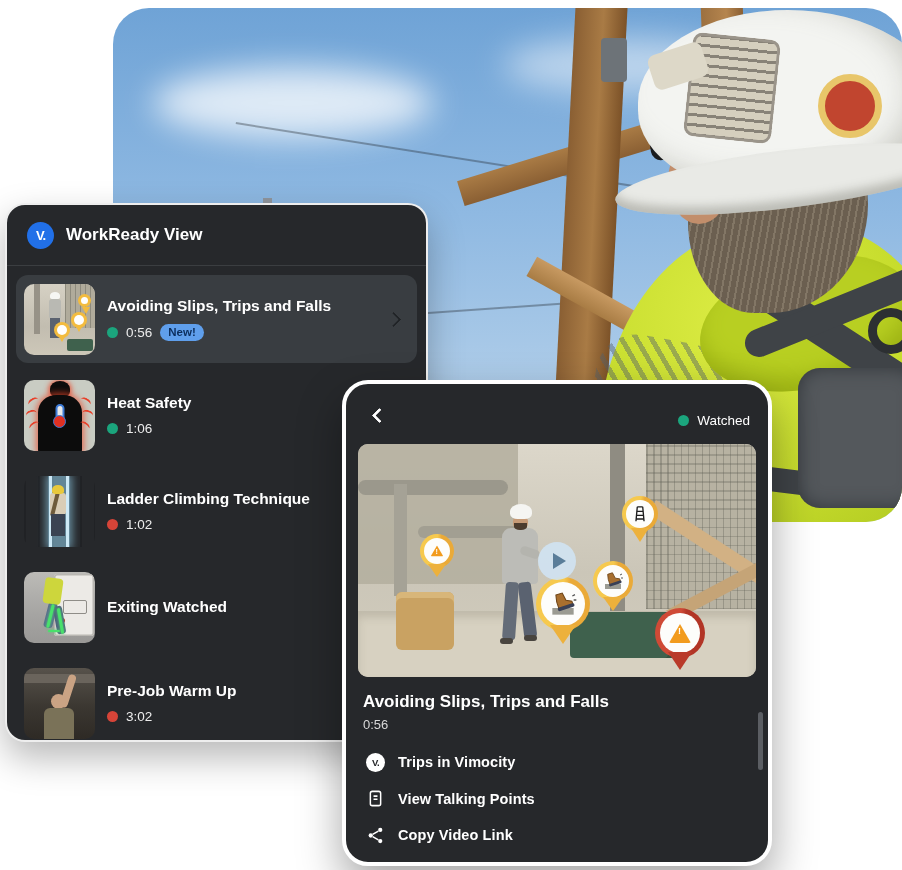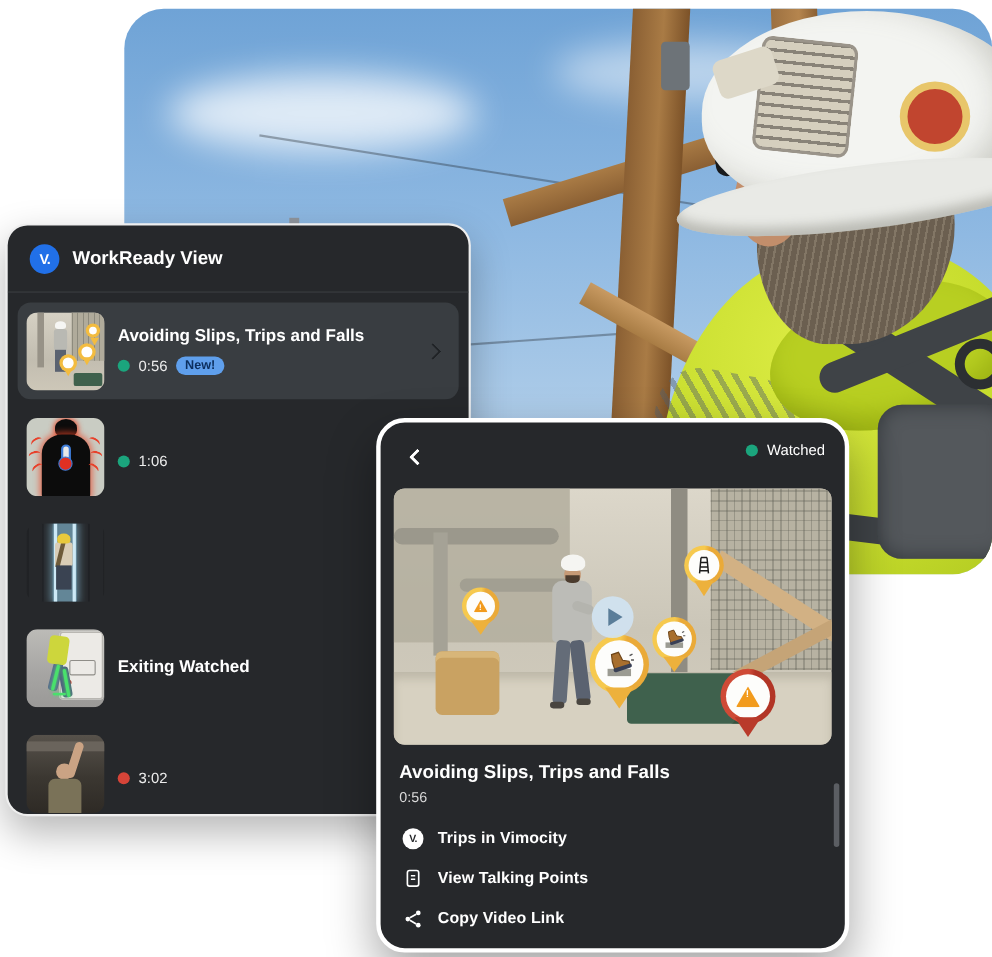--- a/index.html
+++ b/index.html
@@ -148,21 +148,21 @@
 
   .thumb-warmup { background:linear-gradient(180deg,#57524b 0%, #3b3731 55%, #2e2a25 100%); }
   .wu-beam { position:absolute; left:0; top:6px; width:71px; height:9px; background:#6a645c; }
   .wu-head { position:absolute; left:27px; top:26px; width:15px; height:15px; background:#caa384; border-radius:50%; }
   .wu-torso { position:absolute; left:20px; top:40px; width:30px; height:31px; background:#7a7258; border-radius:6px 6px 0 0; }
   .wu-arm { position:absolute; left:40px; top:6px; width:8px; height:34px; background:#caa384; border-radius:4px; transform:rotate(18deg); }
 
   
   .right-panel { left:342px; top:380px; width:430px; height:486px; z-index:3; border-radius:26px;
                  border:4px solid #ffffff; box-shadow:0 20px 44px rgba(0,0,0,.35); overflow:hidden; }
-  .rp-header { display:flex; align-items:flex-start; justify-content:space-between; padding:18px 18px 6px 20px; }
+  .rp-header { display:flex; align-items:flex-end; justify-content:space-between; padding:18px 18px 6px 20px; }
   .back-btn { width:26px; height:26px; display:flex; align-items:center; justify-content:center; cursor:pointer; }
   .chev-left { width:11px; height:11px; border-left:3px solid #fff; border-bottom:3px solid #fff;
                transform:rotate(45deg); border-radius:1.5px; }
   .watched-wrap { display:flex; align-items:center; gap:8px; }
   .watched-label { color:#fff; font-size:13.5px; }
   .rp-thumb { position:relative; margin:10px 12px 0 12px; width:398px; height:233px; border-radius:10px; overflow:hidden;
               background:linear-gradient(180deg,#dcd7ca 0%, #cbc6b8 55%, #d2ccbd 100%); }
   .vt-wall { position:absolute; left:0; top:0; width:160px; height:140px; background:#b3ae9e; opacity:.85; }
   .vt-pipe-h { position:absolute; left:0; top:36px; width:150px; height:15px; background:#9b988c; border-radius:8px; }
   .vt-pipe-v { position:absolute; left:36px; top:40px; width:13px; height:112px; background:#a5a296; }
@@ -305,40 +305,46 @@
             <div class="ht-thermo"></div>
             <div class="ht-wave hw1"></div>
             <div class="ht-wave hw2"></div>
             <div class="ht-wave hw3"></div>
             <div class="ht-wave hw4"></div>
             <div class="ht-wave hw5"></div>
             <div class="ht-wave hw6"></div>
           </div>
         </div>
         <div class="lp-text">
+          <div class="lp-item-title">Heat Safety</div>
           <div class="lp-meta">
             <span class="dot watched"></span>
             <span class="lp-dur">1:06</span>
           </div>
         </div>
       </div>
 
       <div class="lp-item">
         <div class="lp-thumb">
           <div class="t-scene thumb-ladder">
             <div class="lt-glow"></div>
             <div class="lt-rail lr1"></div>
             <div class="lt-rail lr2"></div>
             <div class="lt-shirt"></div>
             <div class="lt-strap"></div>
             <div class="lt-pants"></div>
             <div class="lt-helm"></div>
           </div>
         </div>
         <div class="lp-text">
+          <div class="lp-item-title">Ladder Climbing Technique</div>
+          <div class="lp-meta">
+            <span class="dot unwatched"></span>
+            <span class="lp-dur">1:02</span>
+          </div>
         </div>
       </div>
 
       <div class="lp-item">
         <div class="lp-thumb">
           <div class="t-scene thumb-vehicles">
             <div class="vh-truck"></div>
             <div class="vh-door"></div>
             <div class="vh-light"></div>
             <div class="vh-leg1"></div>
@@ -357,20 +363,21 @@
       <div class="lp-item">
         <div class="lp-thumb">
           <div class="t-scene thumb-warmup">
             <div class="wu-beam"></div>
             <div class="wu-arm"></div>
             <div class="wu-head"></div>
             <div class="wu-torso"></div>
           </div>
         </div>
         <div class="lp-text">
+          <div class="lp-item-title">Pre-Job Warm Up</div>
           <div class="lp-meta">
             <span class="dot unwatched"></span>
             <span class="lp-dur">3:02</span>
           </div>
         </div>
       </div>
 
     </div>
   </div>
 

